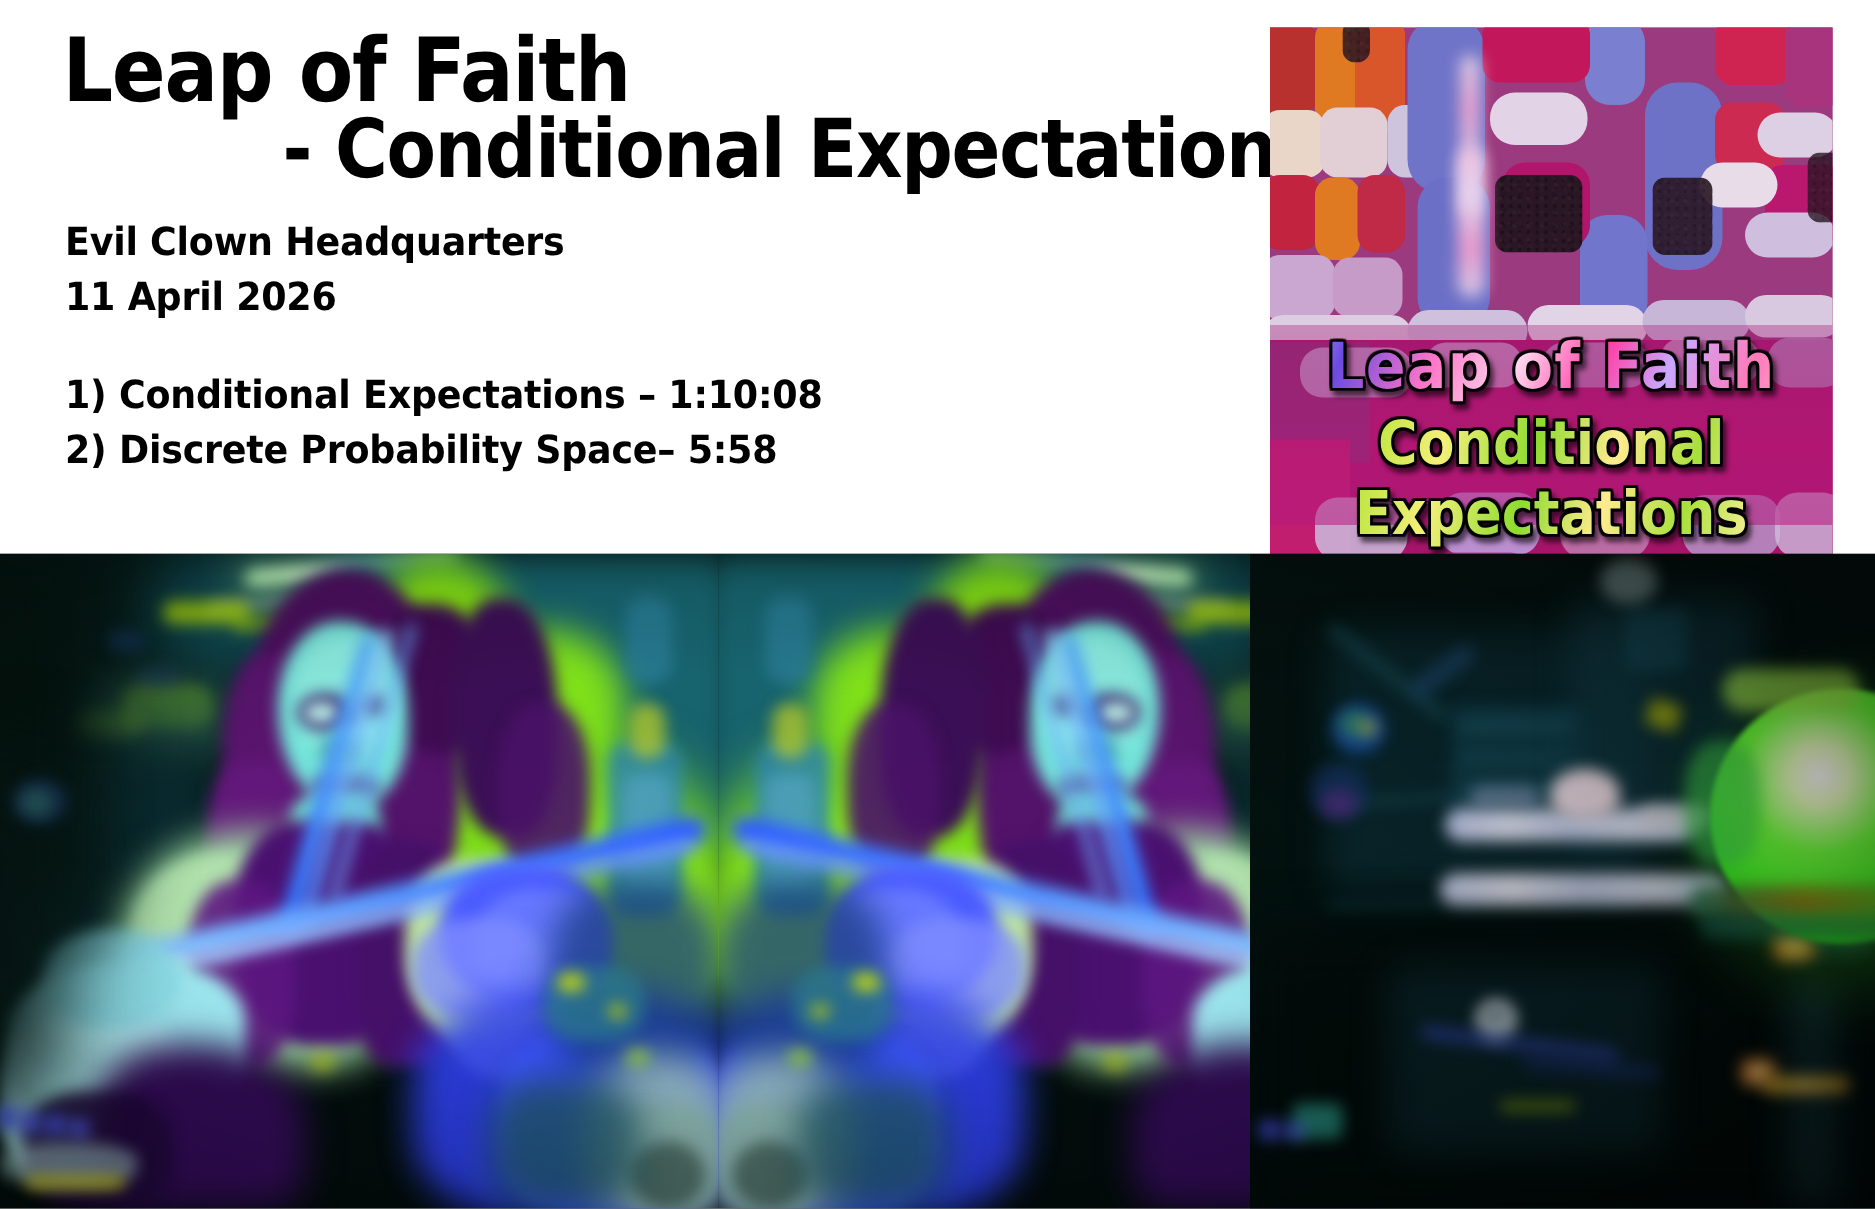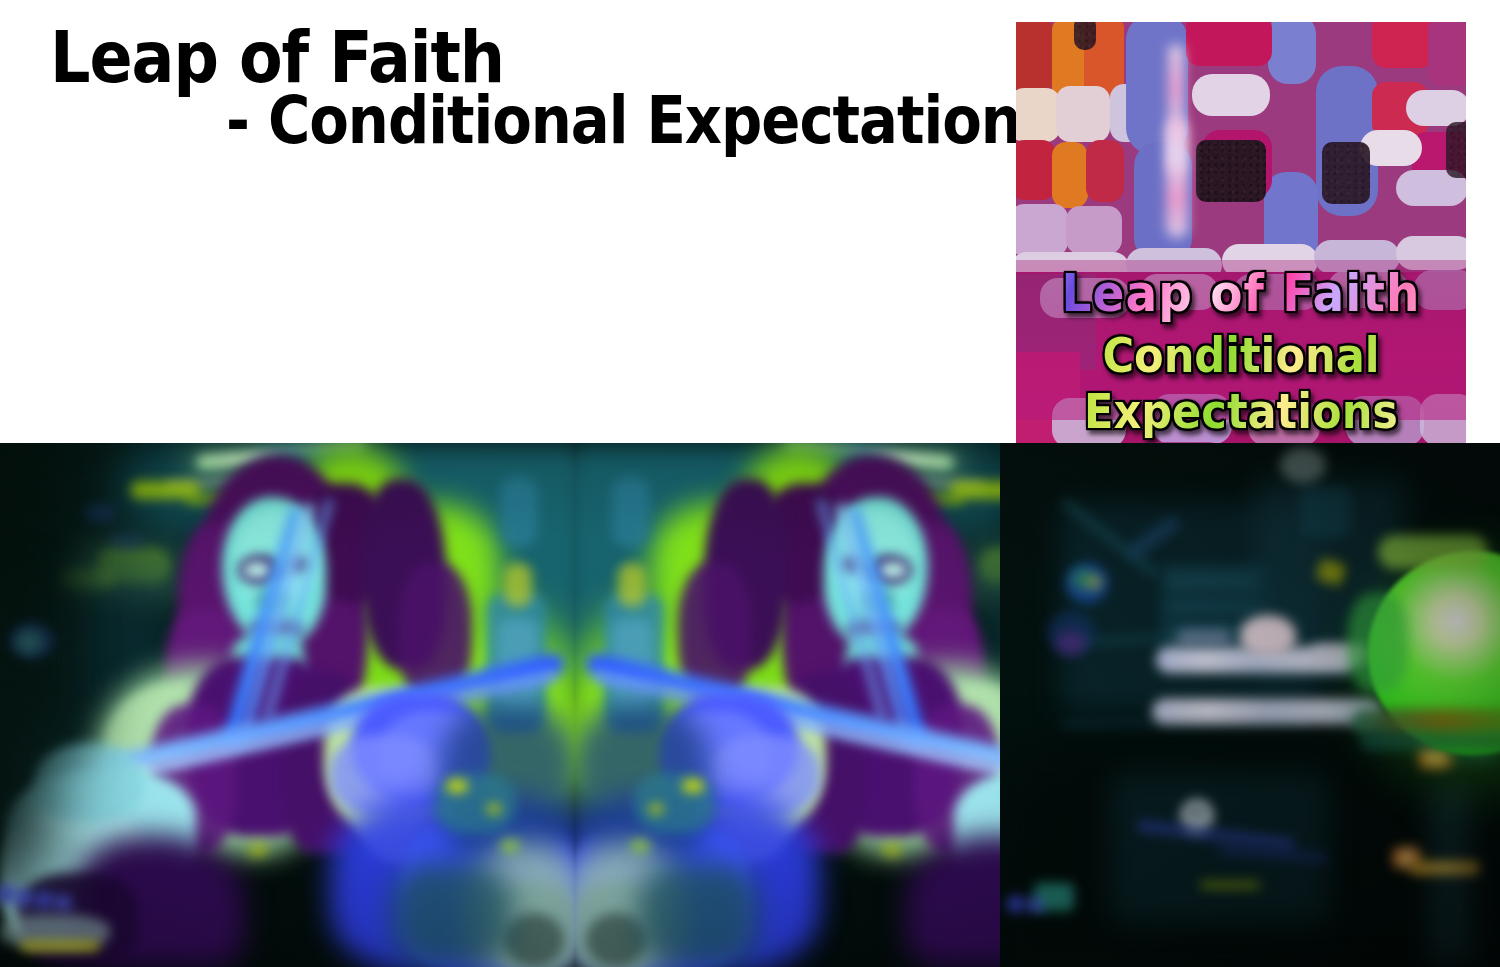--- a/index.html
+++ b/index.html
@@ -87,20 +87,27 @@
 </head>
 <body>
 
 <div class="slide">
 
   <div class="title-block">
     <div class="title-line title-1">Leap of Faith</div>
     <div class="title-line title-2">- Conditional Expectations</div>
   </div>
 
+  <div class="body-text">
+    <div class="body-line">Evil Clown Headquarters</div>
+    <div class="body-line">11 April 2026</div>
+    <div class="body-gap"></div>
+    <div class="body-line">1)  Conditional Expectations – 1:10:08</div>
+    <div class="body-line">2) Discrete Probability Space– 5:58</div>
+  </div>
 
   <div class="album-art">
     <div class="album-bg">
 
       <div class="blk" style="left:0;top:0;width:450px;height:456px;background:#9b3a7e;border-radius:0;"></div>
 
       <div class="blk" style="left:-6px;top:-4px;width:44px;height:74px;background:#b8312f;"></div>
       <div class="blk" style="left:36px;top:-6px;width:34px;height:96px;background:#e07a22;"></div>
       <div class="blk" style="left:68px;top:-8px;width:40px;height:92px;background:#d9562a;"></div>
       <div class="blk" style="left:-6px;top:66px;width:50px;height:54px;background:#e9d6c8;"></div>

